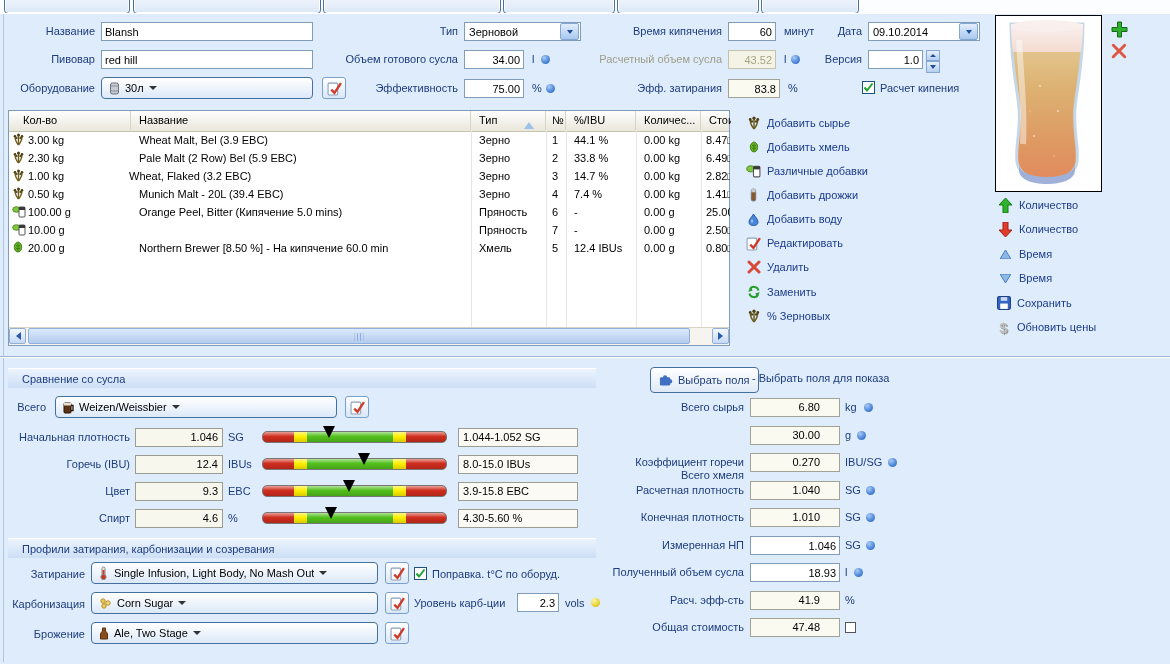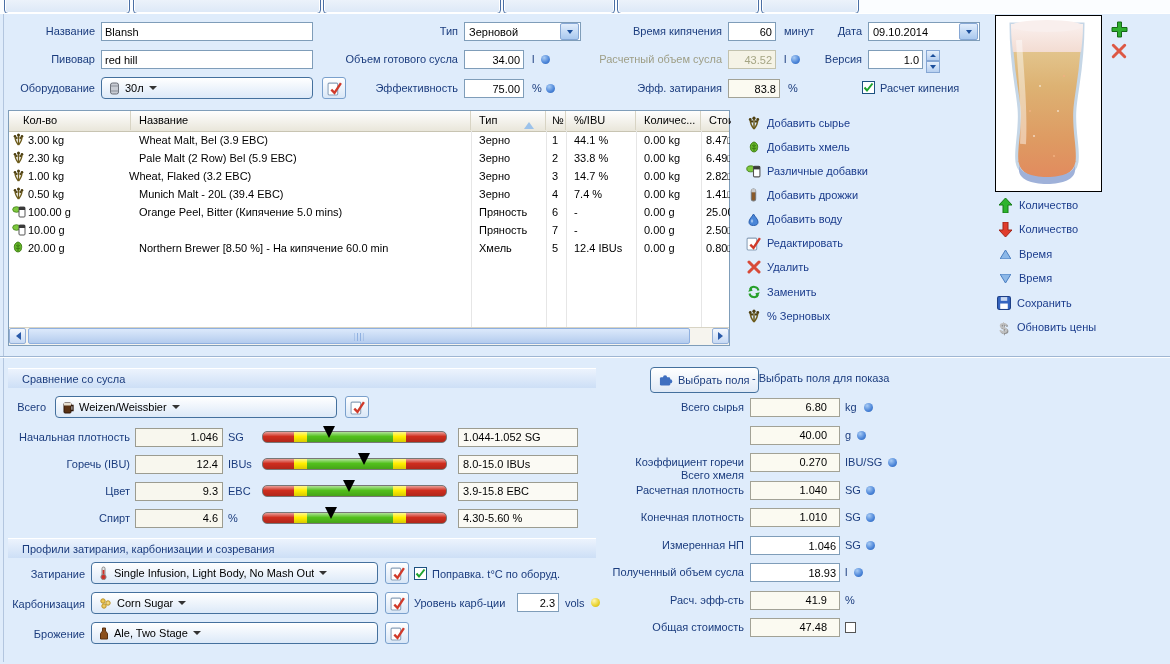--- a/index.html
+++ b/index.html
@@ -79,21 +79,21 @@
   
   .meter{position:absolute;width:185px;height:12px;border-radius:5px;border:1px solid #777;box-sizing:border-box;
     background:linear-gradient(rgba(255,255,255,.55), rgba(255,255,255,0) 45%, rgba(0,0,0,.15)),
     linear-gradient(90deg,#cf2d1e 0 17%,#ffee00 17% 24%,#52c01c 24% 71%,#ffee00 71% 78%,#cf2d1e 78% 100%);}
   .mk{position:absolute;top:-6px;width:0;height:0;border:6px solid transparent;border-top:12px solid #000;transform:translateX(-50%);}
   .mval{position:absolute;width:88px;height:19px;box-sizing:border-box;background:#f8f7ee;border:1px solid #9c9c90;text-align:right;padding-right:4px;line-height:17px;}
   .rng{position:absolute;width:120px;height:19px;box-sizing:border-box;background:#fbfaf4;border:1px solid #9c9c90;padding-left:4px;line-height:17px;white-space:nowrap;}
 
   
   .fieldbtn{position:absolute;height:26px;box-sizing:border-box;border:1px solid #44709d;border-radius:4px;background:linear-gradient(#ffffff,#dfe9f6);display:flex;align-items:center;gap:5px;padding:0 8px;color:#1b3c7e;cursor:pointer;box-shadow:inset 0 1px 0 #fff;}
-  .sbox{position:absolute;width:90px;height:19px;box-sizing:border-box;text-align:right;padding-right:12px;line-height:17px;}
+  .sbox{position:absolute;width:90px;height:19px;box-sizing:border-box;text-align:right;padding-right:19px;line-height:17px;}
   .sbox.ro{background:#fbfaf1;border:1px solid #a2a296;}
 
   .glass{position:absolute;left:995px;top:15px;width:105px;height:175px;border:1px solid #000;background:#fff;}
   .iconbtn{position:absolute;cursor:pointer;display:flex;align-items:center;justify-content:center;}
 </style>
 </head>
 <body>
 
 <div id="app">
 
@@ -666,21 +666,21 @@
     <span>Выбрать поля</span>
   </div>
   <div class="cbl" style="left:752px;top:372px;">- Выбрать поля для показа</div>
 
   <div class="lbl" style="left:500px;top:398px;width:244px;">Всего сырья</div>
   <div class="sbox ro" style="left:750px;top:398px;">6.80</div>
   <div class="unit" style="left:845px;top:398px;">kg</div>
   <div class="dot" style="left:864px;top:403px;"></div>
 
   <div class="lbl" style="left:500px;top:426px;width:244px;margin-top:40px;">Всего хмеля</div>
-  <div class="sbox ro" style="left:750px;top:426px;">40.00</div>
+  <div class="sbox ro" style="left:750px;top:426px;">30.00</div>
   <div class="unit" style="left:845px;top:426px;">g</div>
   <div class="dot" style="left:857px;top:431px;"></div>
 
   <div class="lbl" style="left:500px;top:453px;width:244px;">Коэффициент горечи</div>
   <div class="sbox ro" style="left:750px;top:453px;">0.270</div>
   <div class="unit" style="left:845px;top:453px;">IBU/SG</div>
   <div class="dot" style="left:888px;top:458px;"></div>
 
   <div class="lbl" style="left:500px;top:481px;width:244px;">Расчетная плотность</div>
   <div class="sbox ro" style="left:750px;top:481px;">1.040</div>

